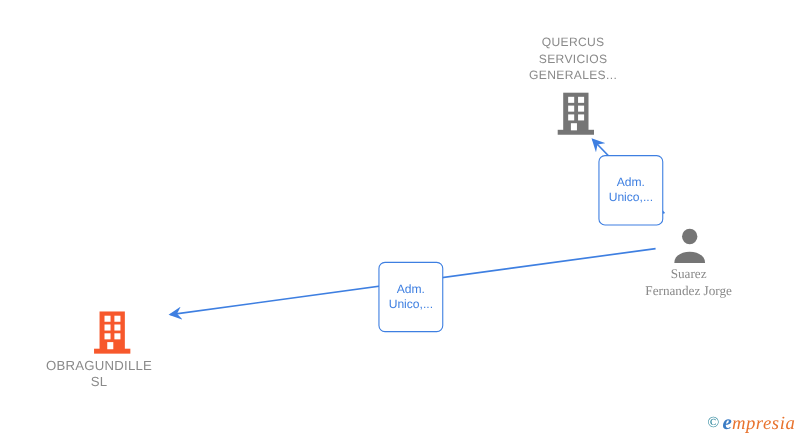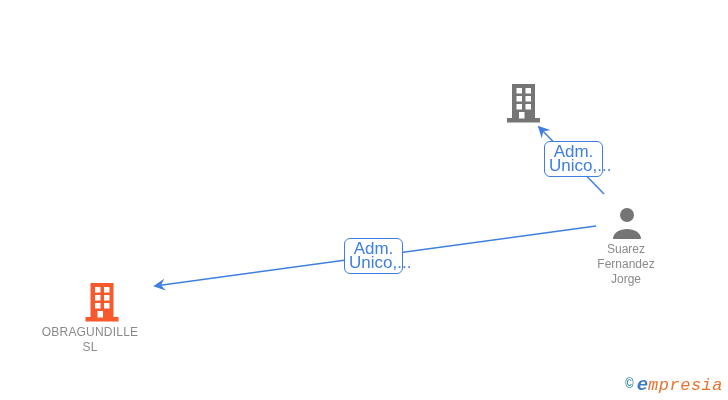--- a/index.html
+++ b/index.html
@@ -32,52 +32,52 @@
     color: var(--text-gray);
     text-align: center;
     position: absolute;
   }
   .label-quercus {
     left: 466px; top: 32px; width: 110px;
     font-size: 11px; line-height: 15px; letter-spacing: 0.3px;
   }
   .label-person {
     left: 586px; top: 242px; width: 80px;
-    font-size: 12px; line-height: 15px;
+    font-size: 12px; line-height: 15px; font-family: Liberation Serif, serif;
   }
   .label-obra {
     left: 40px; top: 325px; width: 100px;
     font-size: 12px; line-height: 15px; letter-spacing: 0.2px;
   }
   .icon-box { position: absolute; }
   .icon-quercus { left: 506px; top: 84px; width: 35px; height: 39px; color: var(--node-gray); }
   .icon-person  { left: 611px; top: 207px; width: 32px; height: 32px; color: var(--node-gray); }
   .icon-obra    { left: 84px;  top: 283px; width: 36px; height: 39px; color: var(--company-orange); }
   .icon-box svg { display: block; width: 100%; height: 100%; }
 
   .edge-label {
     position: absolute;
     width: 59px;
     background: #ffffff;
     border: 1.5px solid var(--edge-blue);
     border-radius: 6px;
     color: var(--edge-blue);
-    font-size: 17px;
+    font-size: 11px;
     line-height: 14px;
     text-align: center;
-    padding: 3px 4px;
+    padding: 17px 4px;
     cursor: pointer;
   }
   .edge-label-1 { left: 544px; top: 141px; }
   .edge-label-2 { left: 344px; top: 238px; }
 
   .watermark {
     position: absolute;
     right: 5px; bottom: 4px;
-    font-family: Liberation Mono, monospace;
+    font-family: Liberation Serif, serif;
     white-space: nowrap;
   }
   .wm-copy { color: var(--logo-teal); font-size: 14px; vertical-align: 2px; margin-right: 3px; }
   .wm-e    { color: var(--logo-blue);   font-size: 19px; font-style: italic; font-weight: bold; }
   .wm-rest { color: var(--logo-orange); font-size: 17px; font-style: italic; letter-spacing: 0.5px; }
 </style>
 </head>
 <body>
 
 <div class="canvas">
@@ -85,20 +85,21 @@
   <svg class="edges-layer" viewBox="0 0 728 400">
     <defs>
       <marker id="arrow" viewBox="0 0 10 10" refX="8.5" refY="5" markerWidth="8" markerHeight="8" orient="auto">
         <path class="arrowhead-shape" d="M0,0 L10,5 L0,10 L3.5,5 Z"></path>
       </marker>
     </defs>
     <line class="edge-line" x1="604" y1="194" x2="539" y2="127" marker-end="url(#arrow)"></line>
     <line class="edge-line" x1="596" y1="226" x2="155" y2="286" marker-end="url(#arrow)"></line>
   </svg>
 
+  <div class="node-label label-quercus">QUERCUS SERVICIOS GENERALES...</div>
   <div class="icon-box icon-quercus">
     <svg viewBox="0 0 35 39" fill="currentColor">
       <rect x="1" y="34" width="33" height="4.5"></rect>
       <rect x="6" y="0" width="23" height="34.5"></rect>
       <g fill="#ffffff">
         <rect x="10.5" y="4" width="5.5" height="5.5"></rect>
         <rect x="19.5" y="4" width="5.5" height="5.5"></rect>
         <rect x="10.5" y="12" width="5.5" height="5.5"></rect>
         <rect x="19.5" y="12" width="5.5" height="5.5"></rect>
         <rect x="10.5" y="20" width="5.5" height="5.5"></rect>

